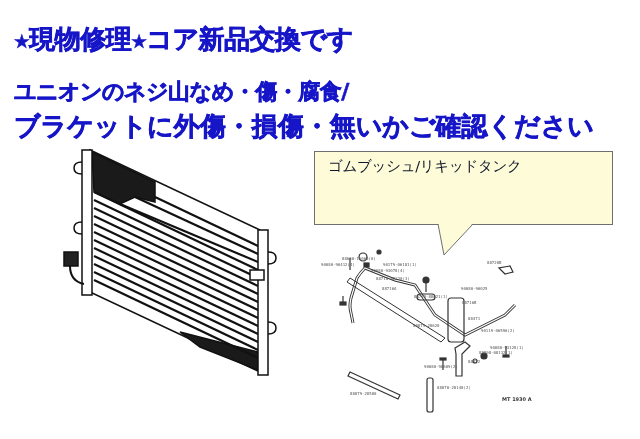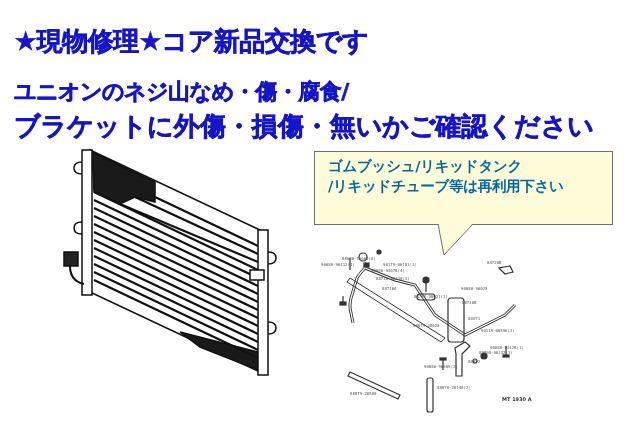--- a/index.html
+++ b/index.html
@@ -8,34 +8,33 @@
     position: relative; overflow: hidden;
     font-family: "DejaVu Sans", sans-serif;
   }
   .headline {
     position: absolute; left: 14px;
     color: #1616c8; font-weight: bold;
     font-family: "DejaVu Sans", sans-serif;
     white-space: nowrap; letter-spacing: -0.5px;
     -webkit-text-stroke: 0.6px #1616c8;
   }
-  #h1 { top: 25px; font-size: 26px; line-height: 32px; }
+  #h1 { top: 25px; font-size: 26px; line-height: 32px; font-family: Liberation Mono, monospace; }
   #h2 { top: 78px; font-size: 22px; line-height: 28px; }
   #h3 { top: 111px; font-size: 26px; line-height: 30px; letter-spacing: 0px; }
 
   #condenser { position: absolute; left: 60px; top: 142px; width: 228px; height: 236px; }
 
   #callout {
     position: absolute; left: 314px; top: 151px; width: 299px; height: 74px;
     background: #fdfbd8; border: 1px solid #6f6f6f; box-sizing: border-box;
     padding: 5px 0 0 13px;
     font-family: "DejaVu Sans", sans-serif; font-size: 14.5px; line-height: 19.5px;
-    color: #0369a1; white-space: nowrap; letter-spacing: -0.3px;
+    color: #0f172a; white-space: nowrap; letter-spacing: -0.3px;
     z-index: 2;
-    font-weight: bold;
   }
   .callout-line { display: block; }
   #tail { position: absolute; left: 430px; top: 223px; width: 50px; height: 36px; z-index: 3; }
 
   #parts { position: absolute; left: 315px; top: 230px; width: 230px; height: 185px; }
   .plbl {
     position: absolute; font-family: "DejaVu Sans Mono", monospace;
     font-size: 4px; color: #555; white-space: nowrap;
   }
   #drawing-id {
@@ -86,21 +85,20 @@
     <rect x="4" y="110" width="14" height="14" fill="#222"></rect>
     <path d="M10,124 q0,15 14,18" fill="none" stroke-width="2"></path>
     <path d="M208,110 q8,0 8,6 q0,6 -8,6" fill="none"></path>
     <rect x="190" y="128" width="14" height="10"></rect>
     <path d="M208,180 q8,0 8,6 q0,6 -8,6" fill="none"></path>
   </g>
 </svg>
 
 <div id="callout">
   <span class="callout-line">ゴムブッシュ/リキッドタンク</span>
-  <span class="callout-line">/リキッドチューブ等は再利用下さい</span>
 </div>
 <svg id="tail" viewBox="0 0 50 36">
   <polygon points="8,0 43,0 14,32" fill="#fdfbd8"></polygon>
   <polyline points="8,1 14,32 43,1" fill="none" stroke="#6f6f6f" stroke-width="1"></polyline>
 </svg>
 
 <svg id="parts" viewBox="0 0 230 185">
   <g stroke="#333" fill="none" stroke-width="1.2">
 
     <line x1="35" y1="28" x2="35" y2="40"></line>

